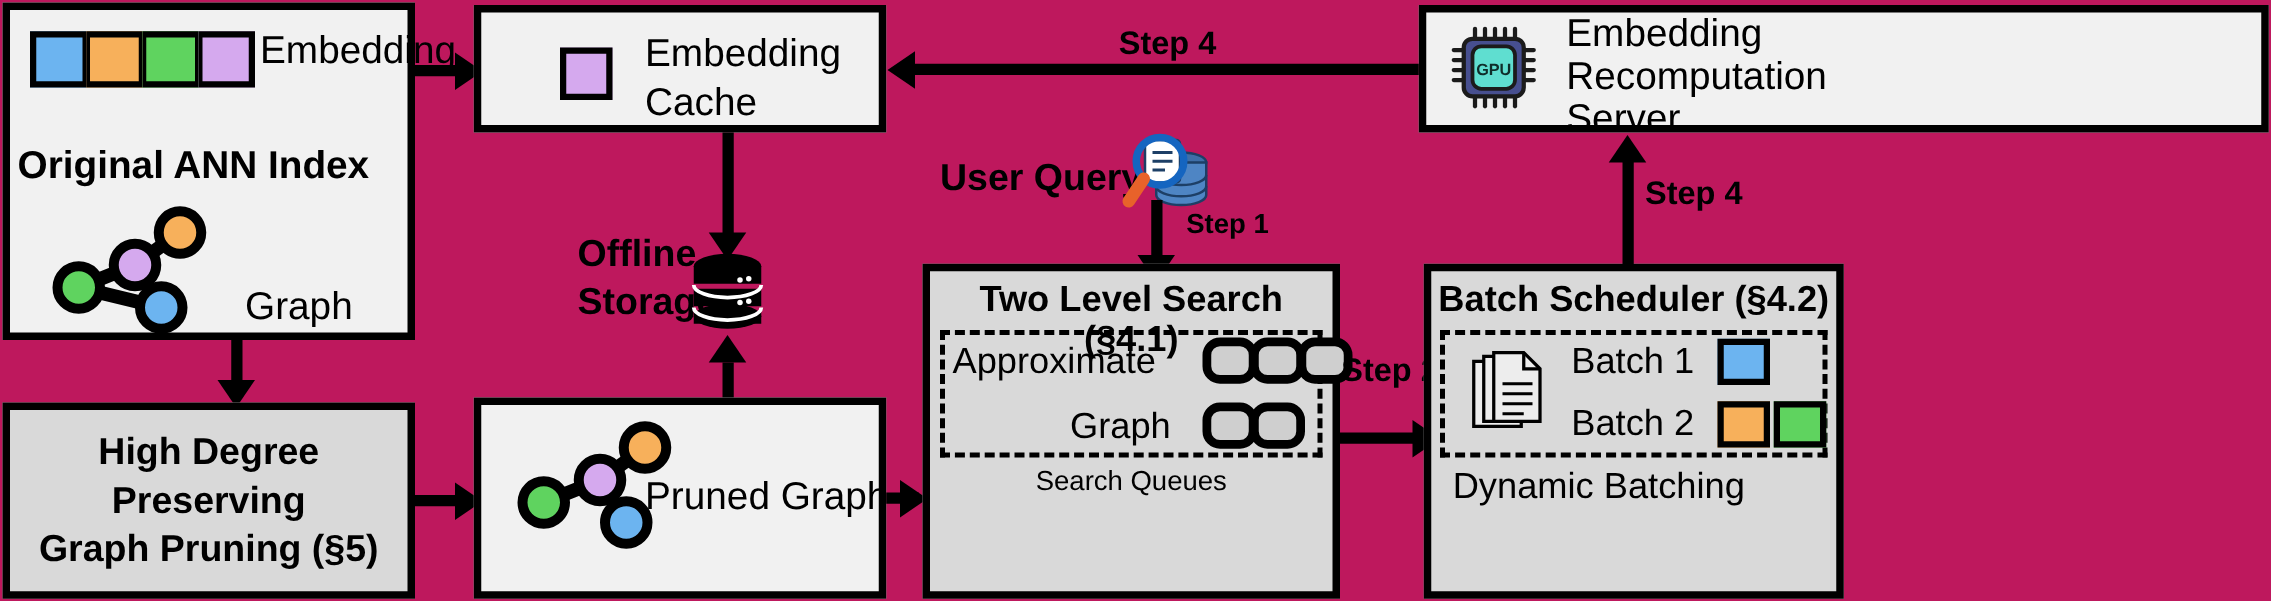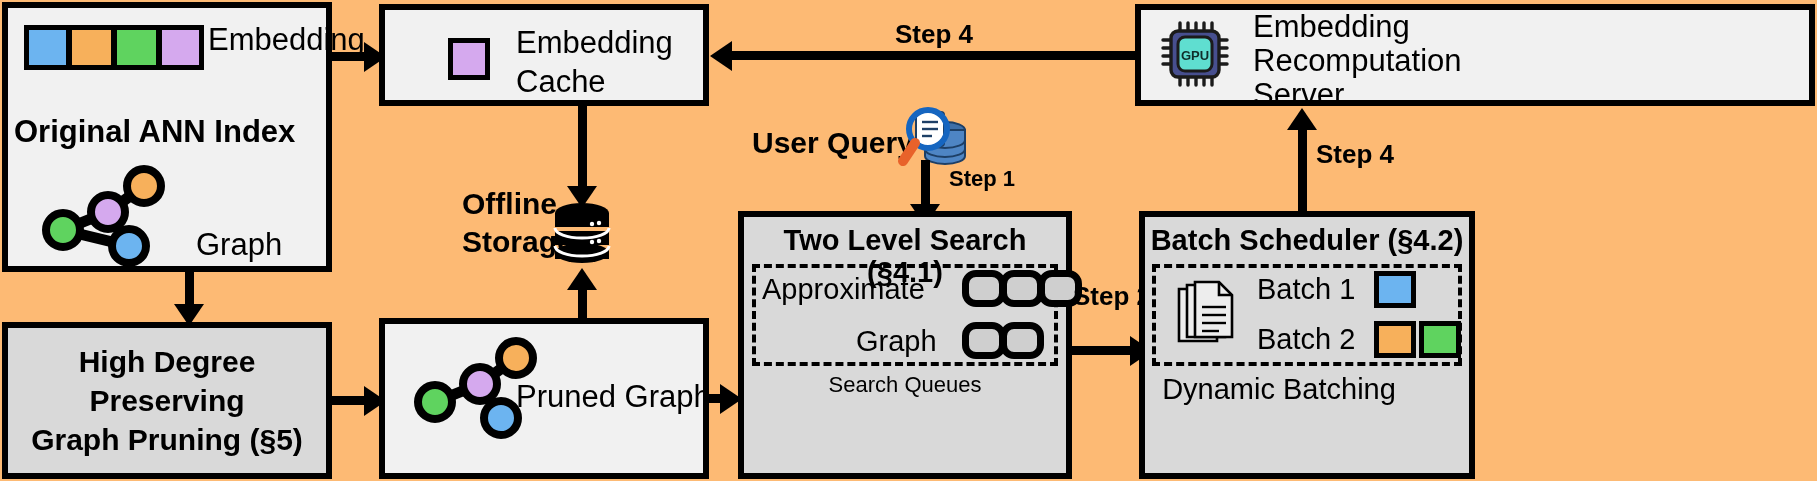--- a/index.html
+++ b/index.html
@@ -1,17 +1,17 @@
 <!DOCTYPE html>
 <html><head>
 <meta charset="utf-8">
 <style>
   html,body{margin:0;padding:0;background:#ffffff;}
   body{font-family:"Liberation Sans",sans-serif;}
-  #stage{position:relative;width:1817px;height:481px;background:#fdba74;overflow:hidden;}
+  #stage{position:relative;width:1817px;height:481px;background:#be185d;overflow:hidden;}
 
   .box{position:absolute;box-sizing:border-box;border:6px solid #000;}
   .fill-light{background:#f1f1f1;}
   .fill-gray{background:#d9d9d9;}
 
   .lbl{position:absolute;color:#000;line-height:1.12;white-space:pre-line;}
   .bold{font-weight:bold;}
   .ctr{text-align:center;}
 
   

